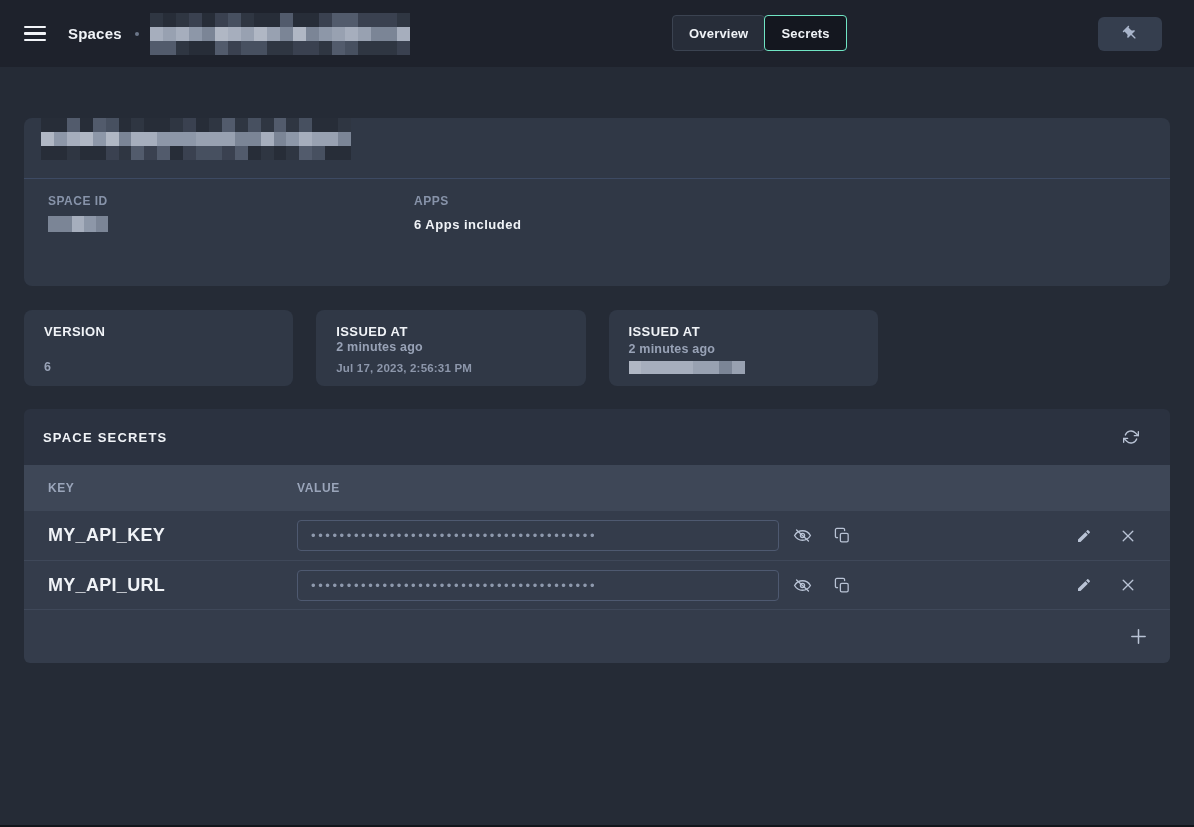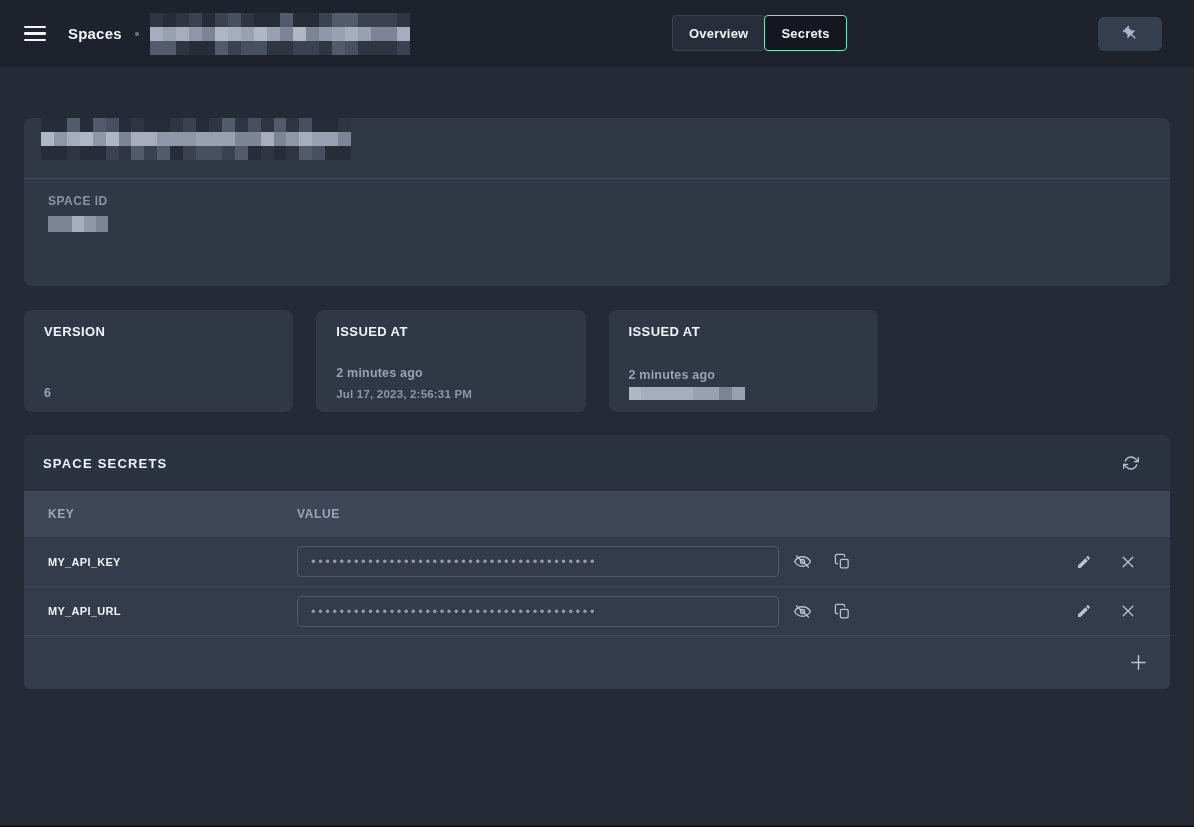--- a/index.html
+++ b/index.html
@@ -47,39 +47,39 @@
 
   .info-card{background:var(--card);border-radius:8px;height:168px;}
   .title-mosaic{width:310px;height:42px;margin:30px 24px 0 17px;}
   .info-divider{border:none;border-top:1px solid var(--divider);margin:18px 0 0;}
   .info-fields{display:grid;grid-template-columns:repeat(3,1fr);padding:15px 24px 0;}
   .field-label{font-size:12px;font-weight:700;color:var(--muted);letter-spacing:.5px;}
   .field-value{margin-top:9px;font-size:13px;font-weight:700;color:var(--text);letter-spacing:.5px;}
   .spaceid-mosaic{width:60px;height:16px;margin-top:8px;}
 
   .stat-grid{display:grid;grid-template-columns:repeat(4,1fr);gap:23px;margin-top:24px;}
-  .stat-card{background:var(--card);border-radius:8px;height:102px;padding:14px 20px 12px;display:flex;flex-direction:column;}
+  .stat-card{background:var(--card);border-radius:8px;height:76px;padding:14px 20px 12px;display:flex;flex-direction:column;}
   .stat-label{font-size:13px;font-weight:700;color:var(--text);letter-spacing:.4px;}
   .stat-bottom{margin-top:auto;}
   .stat-primary{font-size:12.5px;font-weight:700;color:var(--muted2);letter-spacing:.2px;}
   .stat-secondary{font-size:11.5px;font-weight:600;color:#8d97ab;margin-top:8px;letter-spacing:.2px;}
   .date-mosaic{width:116px;height:13px;margin-top:5px;}
 
   
   .secrets-panel{margin-top:23px;border-radius:6px;}
   .panel-head{height:56px;background:var(--panel-head);border-radius:6px 6px 0 0;display:flex;align-items:center;padding:0 22px 0 19px;}
   .panel-title{font-size:13px;font-weight:700;color:var(--text);letter-spacing:1.2px;}
   .icon-btn{background:none;border:none;cursor:pointer;color:var(--icon);display:flex;align-items:center;justify-content:center;width:28px;height:28px;padding:0;}
   .refresh-btn{margin-left:auto;margin-right:3px;}
   .thead{height:46px;background:var(--thead);display:flex;align-items:center;padding:4px 24px;}
   .col-key{width:249px;font-size:12px;font-weight:700;color:#9aa5ba;letter-spacing:.6px;}
   .col-value{font-size:12px;font-weight:700;color:#9aa5ba;letter-spacing:.6px;}
   .srow{height:49px;background:var(--row);display:flex;align-items:center;padding:0 20px 0 24px;}
   .srow + .srow,.tfoot{border-top:1px solid var(--sep);}
-  .key-cell{width:249px;font-size:11px;font-weight:700;color:var(--text);letter-spacing:.3px;}
+  .key-cell{width:249px;font-size:18px;font-weight:700;color:var(--text);letter-spacing:.3px;}
   .secret-input{width:482px;height:31px;background:transparent;border:1px solid var(--input-border);border-radius:4px;
                 color:#8e99ad;font-size:13px;letter-spacing:2.6px;padding:0 13px;font-family:inherit;outline:none;}
   .row-eye{margin-left:9px;}
   .row-copy{margin-left:12px;}
   .row-actions{margin-left:auto;display:flex;gap:16px;margin-right:8px;}
   .tfoot{height:54px;background:var(--row);border-radius:0 0 6px 6px;display:flex;align-items:center;justify-content:flex-end;padding-right:18px;}
 
   .bottom-strip{position:absolute;left:0;bottom:0;width:100%;height:2px;background:#12151b;}
 </style>
 </head>
@@ -251,20 +251,24 @@
       <div class="info-fields">
         <div>
           <div class="field-label">SPACE ID</div>
           <div class="mosaic spaceid-mosaic" style="display: grid; grid-template-columns: repeat(5, 1fr); grid-template-rows: repeat(1, 1fr);">
               <div style="background: rgb(123, 133, 150);"></div>
               <div style="background: rgb(123, 133, 150);"></div>
               <div style="background: rgb(166, 174, 189);"></div>
               <div style="background: rgb(141, 151, 168);"></div>
               <div style="background: rgb(123, 133, 150);"></div>
             </div>
+        </div>
+        <div>
+          <div class="field-label">APPS</div>
+          <div class="field-value">6 Apps included</div>
         </div>
       </div>
     </section>
 
     <section class="stat-grid">
       <div class="stat-card">
         <div class="stat-label">VERSION</div>
         <div class="stat-bottom">
           <div class="stat-primary">6</div>
         </div>

